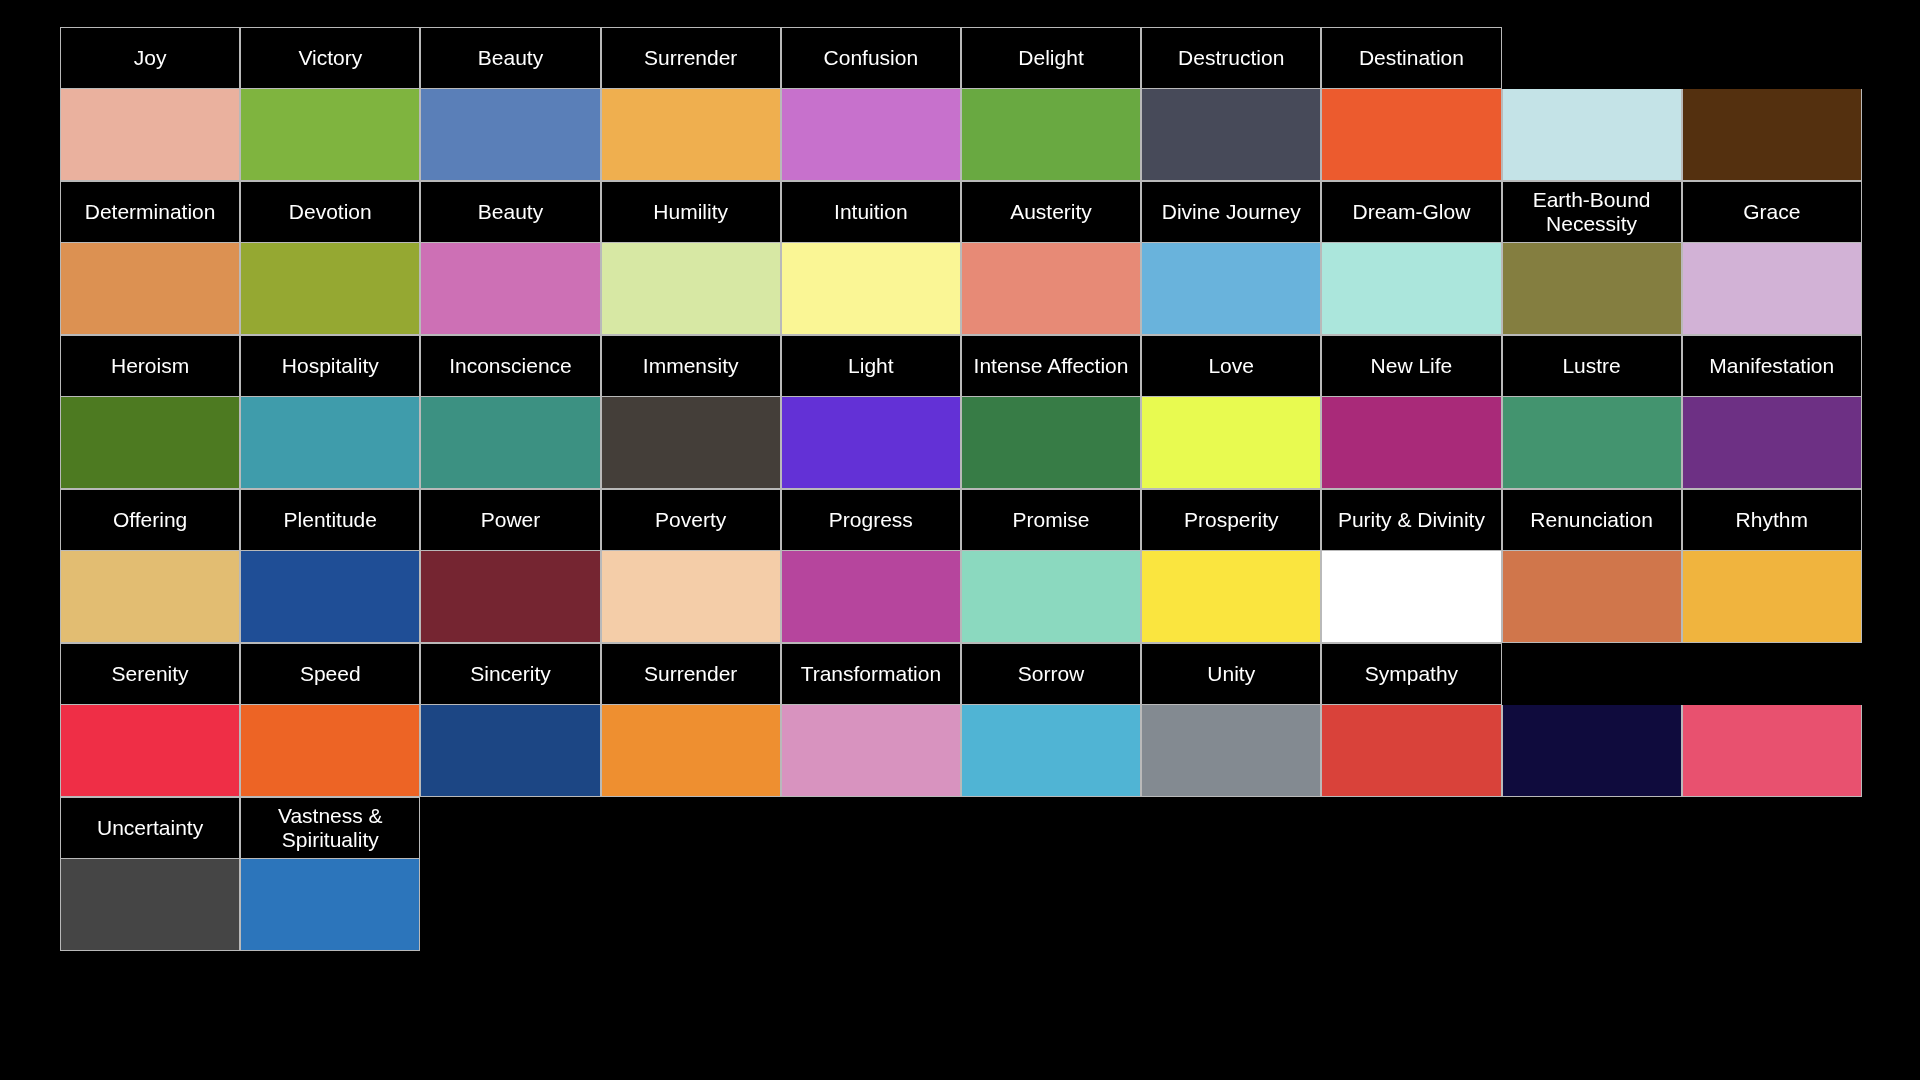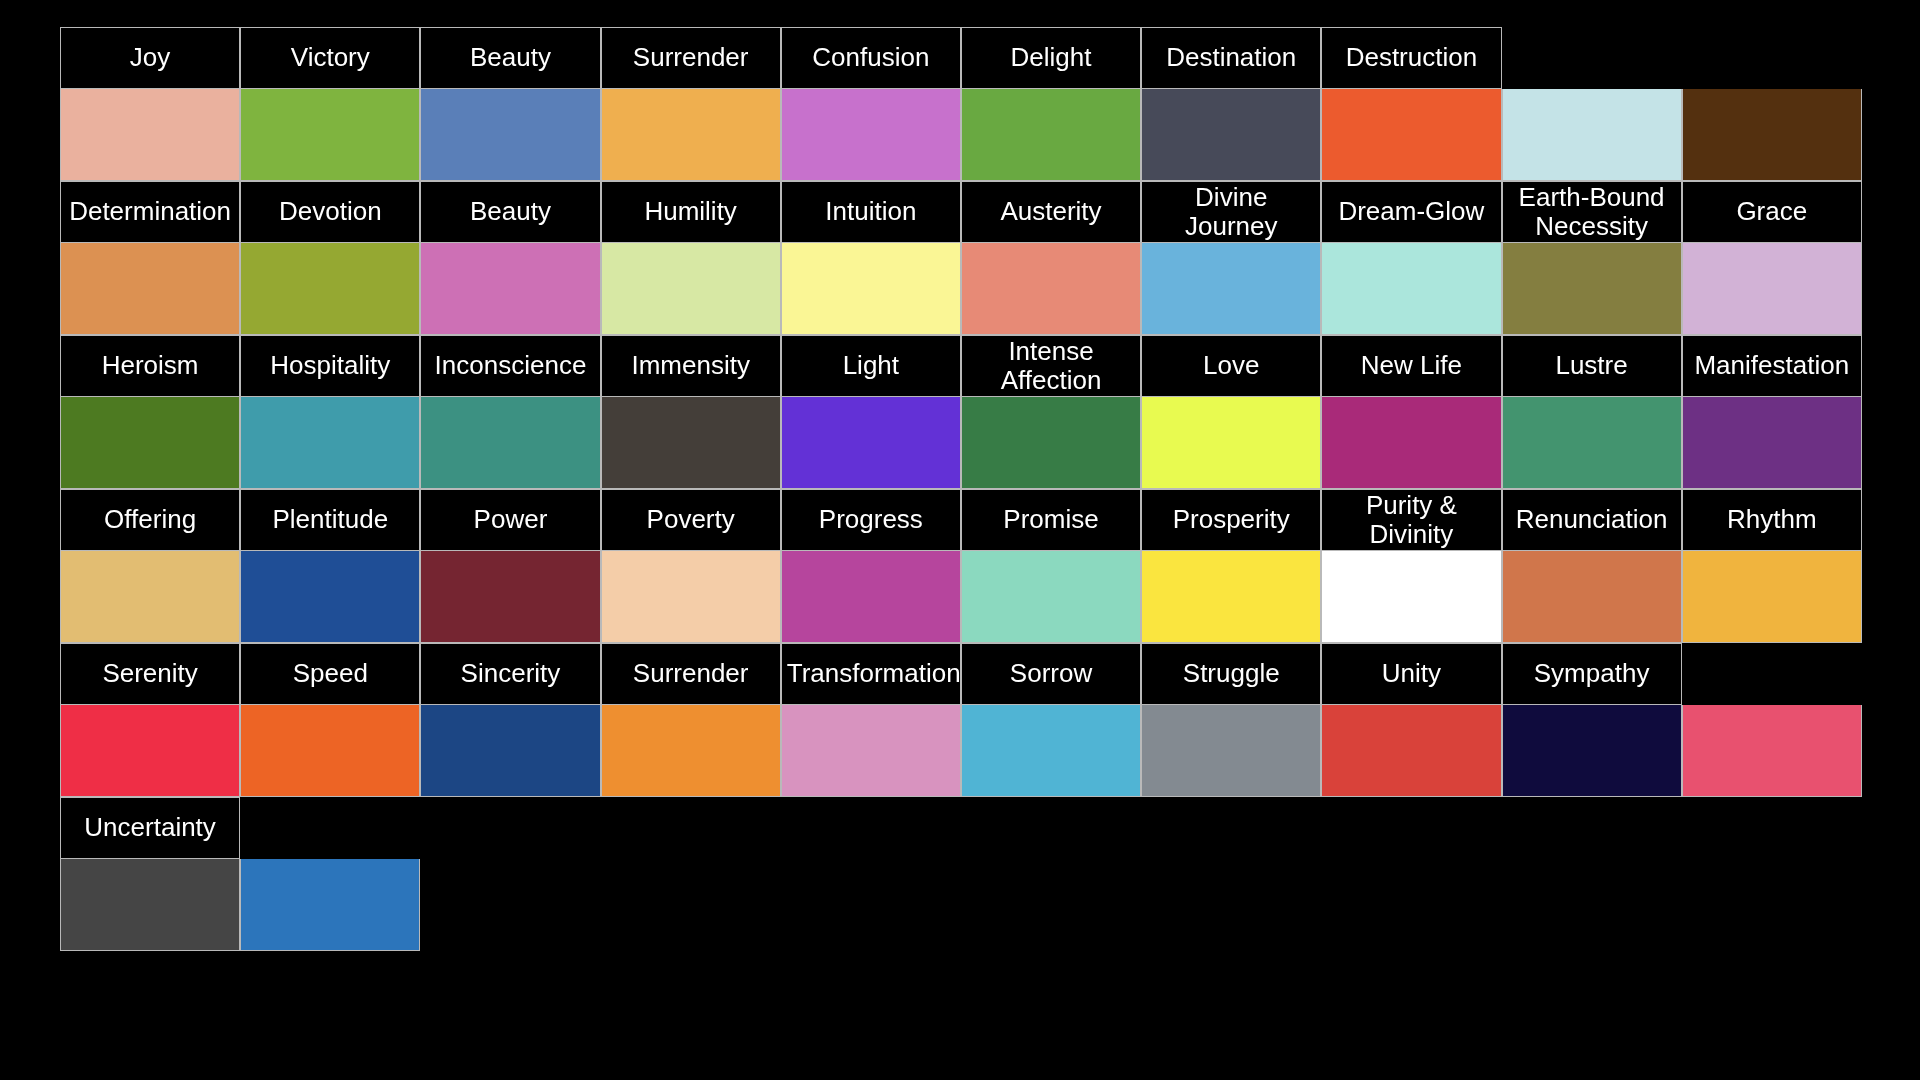--- a/index.html
+++ b/index.html
@@ -37,21 +37,21 @@
 
   .label-cell {
     height: 62px;
     background: #000000;
     border: 1px solid #b9b9b9;
     display: flex;
     align-items: center;
     justify-content: center;
     text-align: center;
     color: #ffffff;
-    font-size: 26px;
+    font-size: 21px;
     line-height: 1.12;
     padding: 2px 5px;
   }
 
   .swatch-cell {
     height: 92px;
     border: 1px solid #b9b9b9;
     border-top: 0;
   }
 
@@ -83,24 +83,24 @@
       <div class="grid-cell label-cell">
         <span class="label-text">Surrender</span>
       </div>
       <div class="grid-cell label-cell">
         <span class="label-text">Confusion</span>
       </div>
       <div class="grid-cell label-cell">
         <span class="label-text">Delight</span>
       </div>
       <div class="grid-cell label-cell">
+        <span class="label-text">Destruction</span>
+      </div>
+      <div class="grid-cell label-cell">
         <span class="label-text">Destination</span>
-      </div>
-      <div class="grid-cell label-cell">
-        <span class="label-text">Destruction</span>
       </div>
     </div>
     <div class="grid-row">
       <div class="grid-cell swatch-cell" style="background-color: rgb(234, 177, 158);"></div>
       <div class="grid-cell swatch-cell" style="background-color: rgb(127, 180, 63);"></div>
       <div class="grid-cell swatch-cell" style="background-color: rgb(90, 127, 184);"></div>
       <div class="grid-cell swatch-cell" style="background-color: rgb(239, 175, 79);"></div>
       <div class="grid-cell swatch-cell" style="background-color: rgb(199, 113, 204);"></div>
       <div class="grid-cell swatch-cell" style="background-color: rgb(105, 169, 65);"></div>
       <div class="grid-cell swatch-cell" style="background-color: rgb(71, 74, 89);"></div>
@@ -253,23 +253,20 @@
       <div class="grid-cell label-cell">
         <span class="label-text">Surrender</span>
       </div>
       <div class="grid-cell label-cell">
         <span class="label-text">Transformation</span>
       </div>
       <div class="grid-cell label-cell">
         <span class="label-text">Sorrow</span>
       </div>
       <div class="grid-cell label-cell">
-        <span class="label-text">Struggle</span>
-      </div>
-      <div class="grid-cell label-cell">
         <span class="label-text">Unity</span>
       </div>
       <div class="grid-cell label-cell">
         <span class="label-text">Sympathy</span>
       </div>
     </div>
     <div class="grid-row">
       <div class="grid-cell swatch-cell" style="background-color: rgb(239, 46, 70);"></div>
       <div class="grid-cell swatch-cell" style="background-color: rgb(237, 100, 37);"></div>
       <div class="grid-cell swatch-cell" style="background-color: rgb(28, 70, 132);"></div>
@@ -278,20 +275,23 @@
       <div class="grid-cell swatch-cell" style="background-color: rgb(80, 180, 212);"></div>
       <div class="grid-cell swatch-cell" style="background-color: rgb(131, 138, 145);"></div>
       <div class="grid-cell swatch-cell" style="background-color: rgb(217, 66, 58);"></div>
       <div class="grid-cell swatch-cell" style="background-color: rgb(15, 11, 61);"></div>
       <div class="grid-cell swatch-cell" style="background-color: rgb(232, 81, 111);"></div>
     </div>
     <div class="grid-row">
       <div class="grid-cell label-cell">
         <span class="label-text">Uncertainty</span>
       </div>
+      <div class="grid-cell label-cell">
+        <span class="label-text">Vastness &amp; Spirituality</span>
+      </div>
       <div class="grid-cell label-cell empty"></div>
       <div class="grid-cell label-cell empty"></div>
       <div class="grid-cell label-cell empty"></div>
       <div class="grid-cell label-cell empty"></div>
       <div class="grid-cell label-cell empty"></div>
       <div class="grid-cell label-cell empty"></div>
       <div class="grid-cell label-cell empty"></div>
       <div class="grid-cell label-cell empty"></div>
     </div>
     <div class="grid-row">

